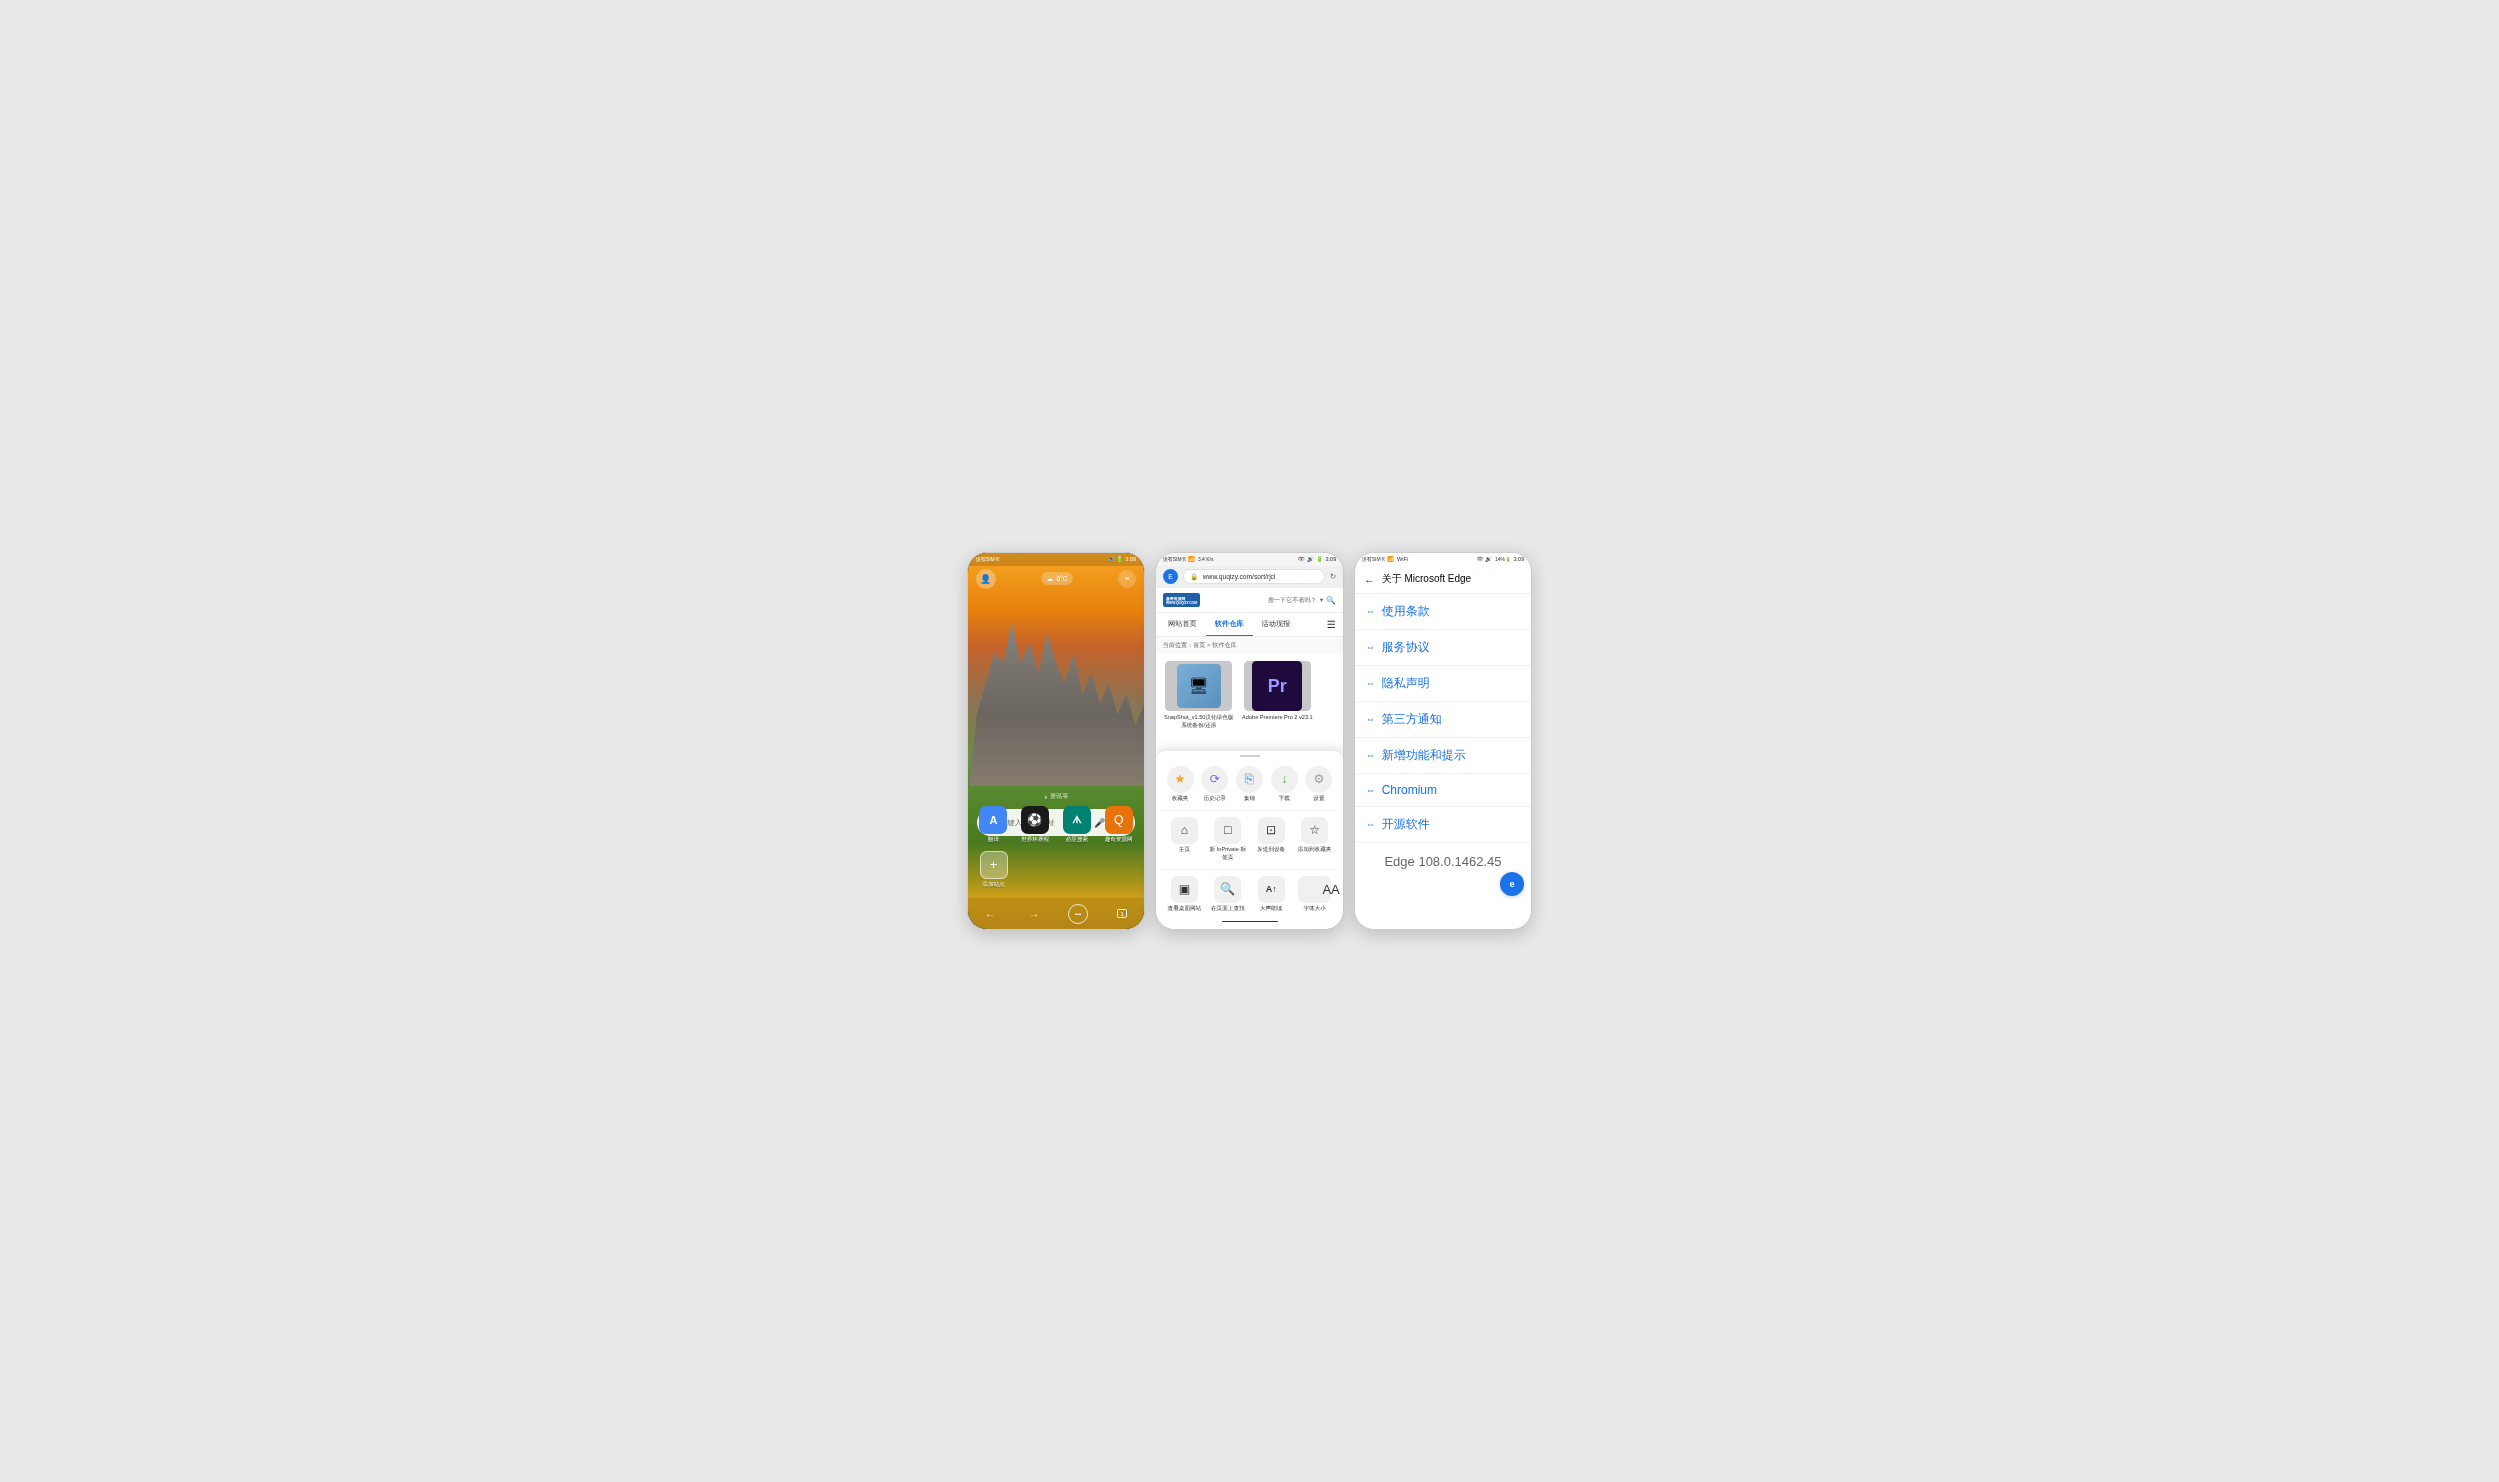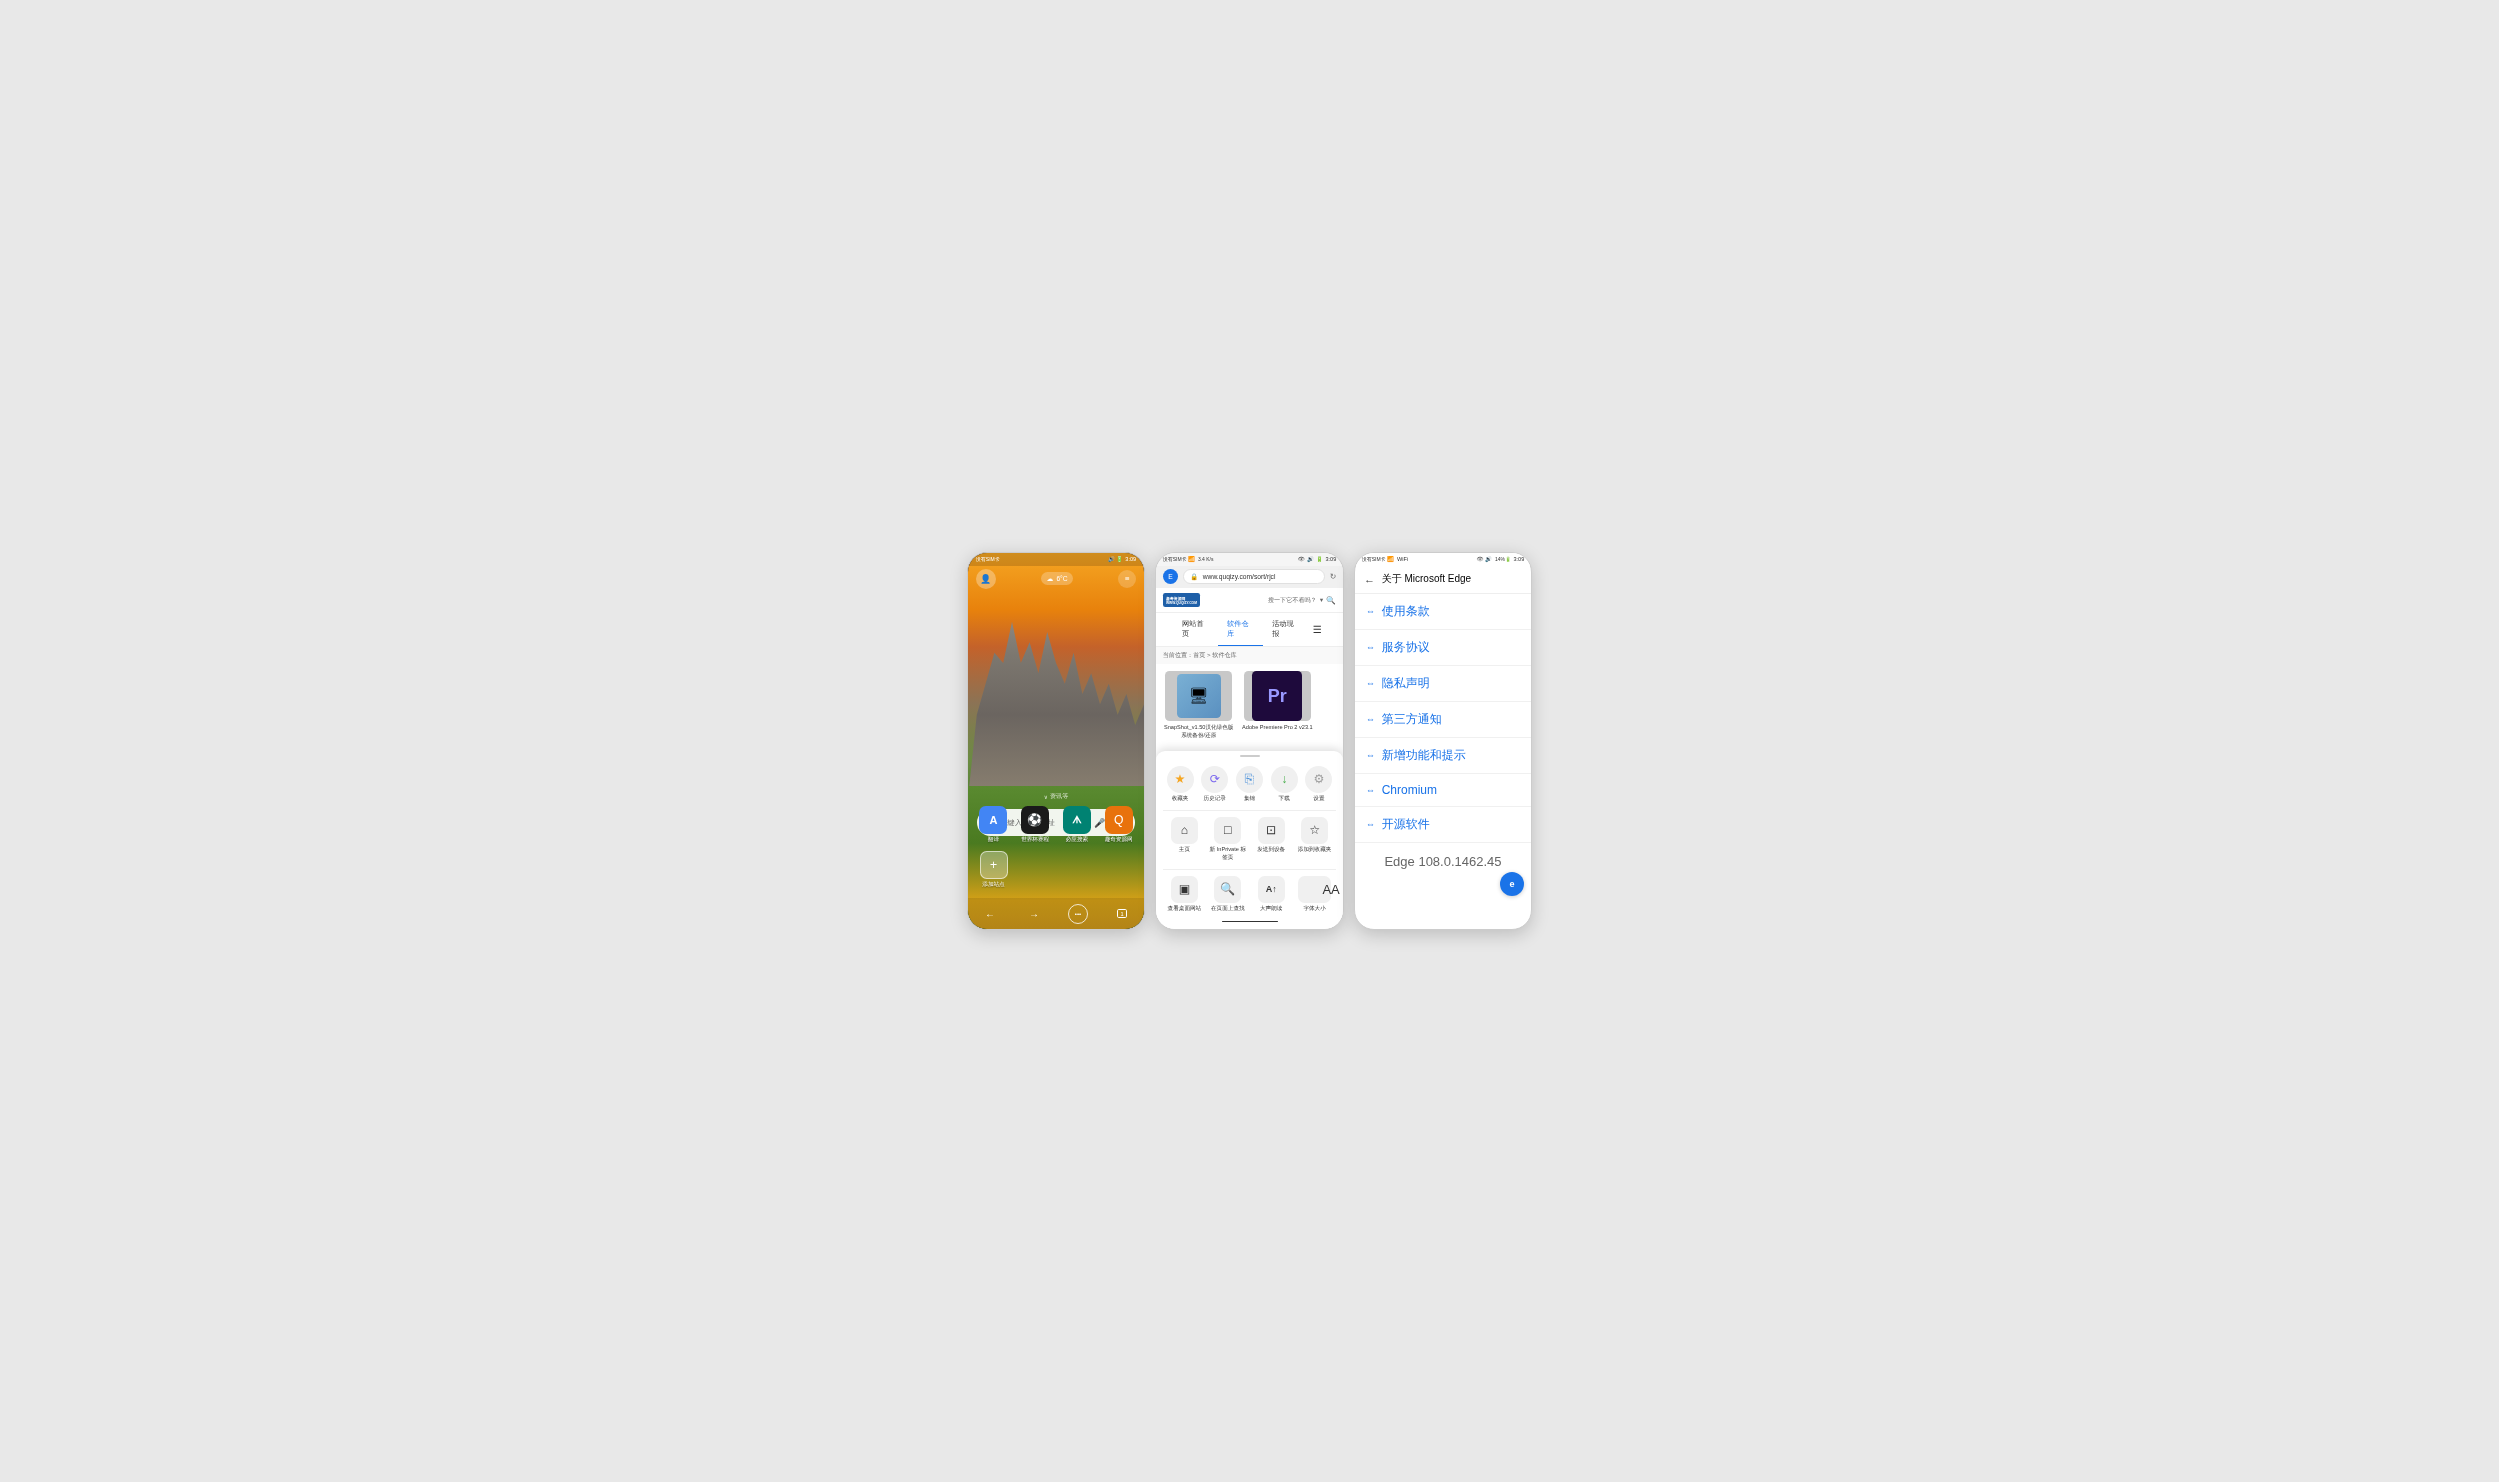--- a/index.html
+++ b/index.html
@@ -286,35 +286,35 @@
     }
 
     .search-icon-small {
       font-size: 7.8px;
       color: #333;
     }
 
     .site-nav {
       display: flex;
       align-items: center;
-      padding: 0 17px;
+      padding: 0 3px;
       border-bottom: 0.6px solid #eee;
       gap: 0;
     }
 
     .nav-tab {
       padding: 5.6px 9px;
       font-size: 7.2px;
       color: #333;
     }
 
     .nav-tab.active {
       color: #1a73e8;
       border-bottom: 1.1px solid #1a73e8;
-      font-weight: 400;
+      font-weight: 700;
     }
 
     .menu-icon {
       margin-left: auto;
       font-size: 10px;
       color: #333;
       padding: 4.4px;
     }
 
     .breadcrumb {

